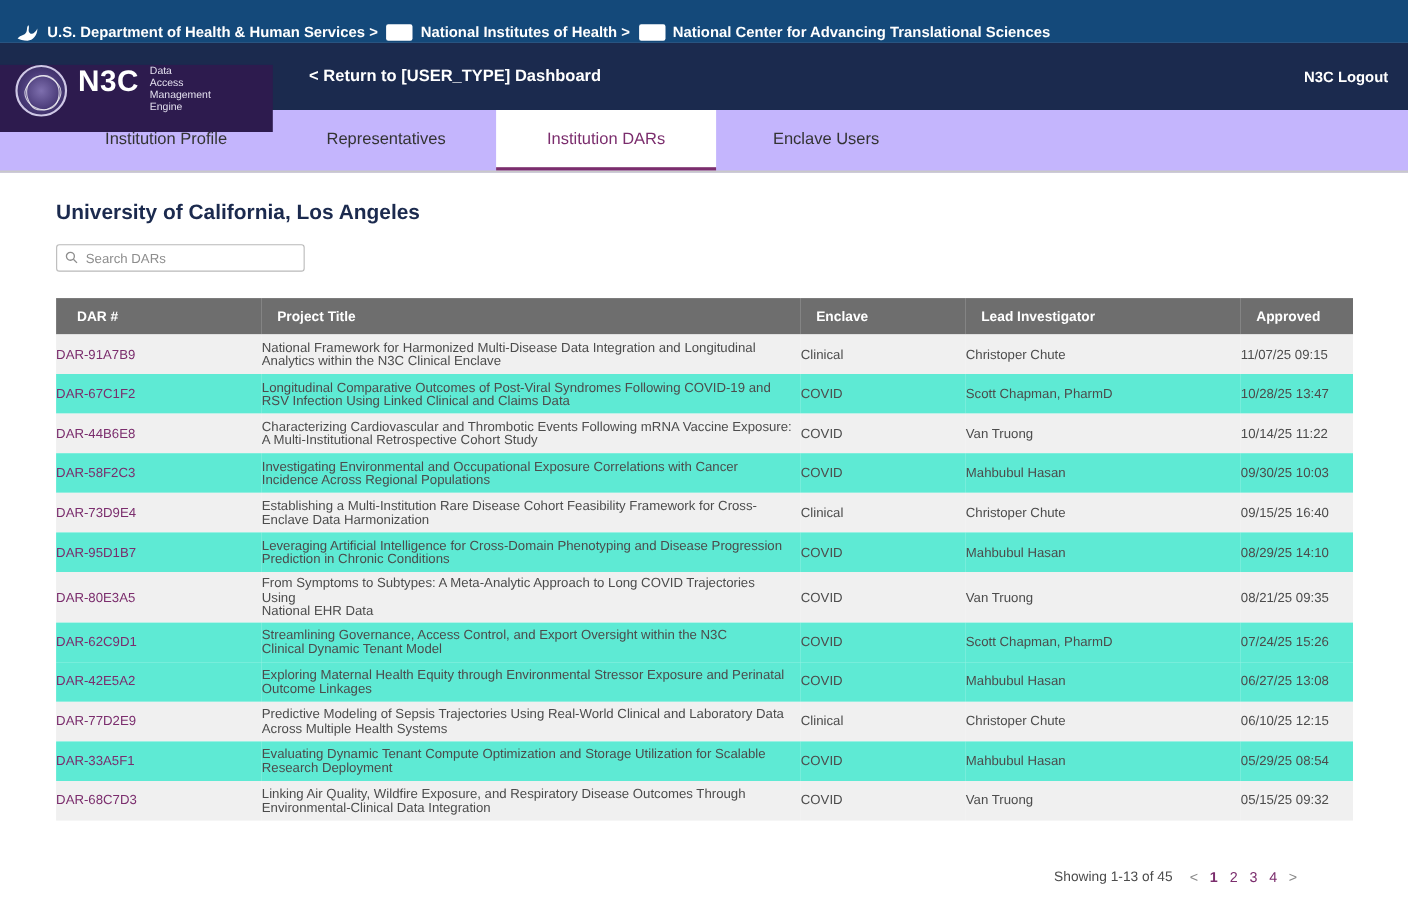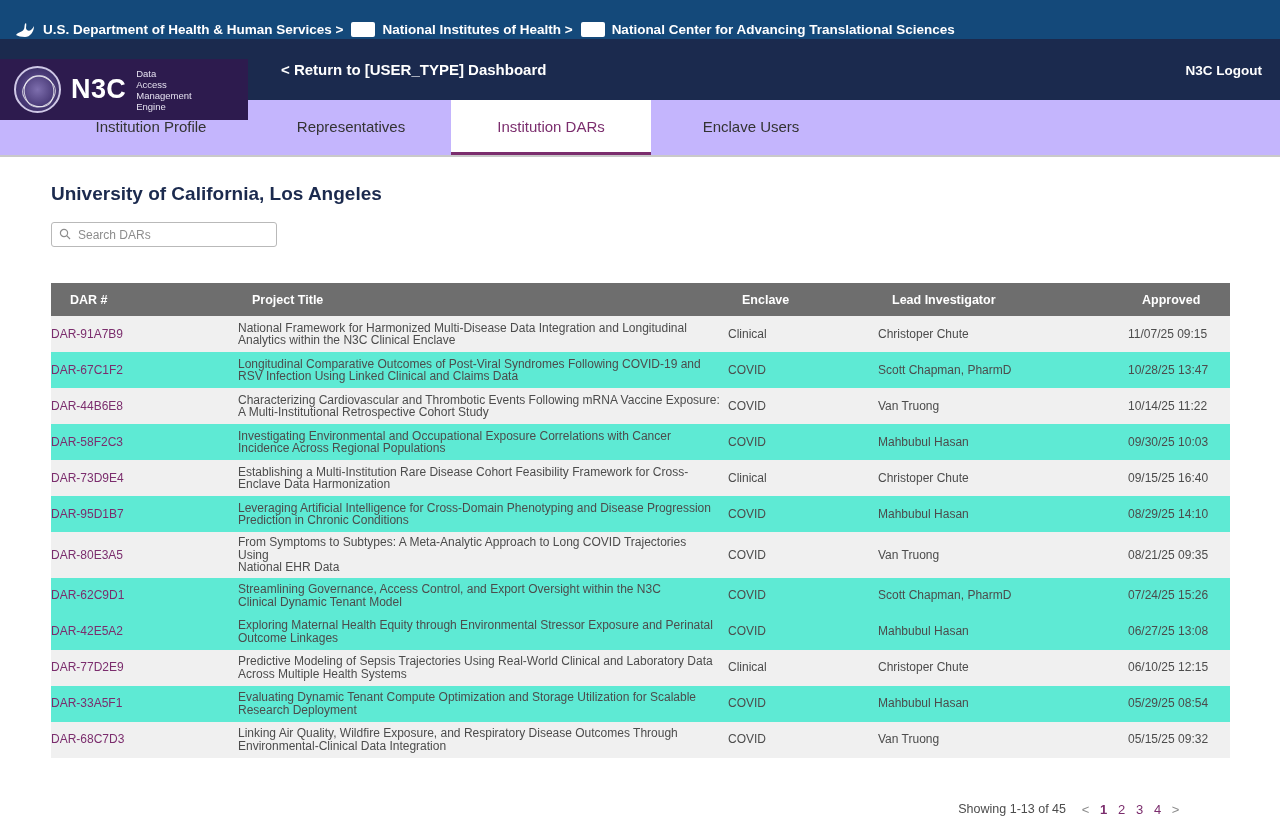--- a/index.html
+++ b/index.html
@@ -46,21 +46,20 @@
     display: flex;
     align-items: center;
     color: #ffffff;
     position: relative;
   }
   .brand-block {
     width: 248px;
     height: 61px;
     background: #2d1b4e;
     display: flex;
-    align-items: center;
     padding-left: 14px;
     gap: 10px;
     margin-top: 40px;
   }
   .brand-seal {
     width: 47px; height: 47px;
     border-radius: 50%;
     background: radial-gradient(circle at 50% 50%, #7e6fae 0%, #4a3b78 55%, #2f2456 100%);
     border: 2px solid #cfc8e6;
     position: relative;
@@ -142,21 +141,21 @@
   }
   .page-title {
     font-size: 19px;
     color: #1b2a4e;
     font-weight: bold;
     margin: 0 0 17px 0;
   }
   .search-wrap {
     position: relative;
     width: 262px;
-    margin-bottom: 36px;
+    margin-bottom: 24px;
   }
   .search-input {
     width: 226px;
     height: 25px;
     border: 1px solid #b9b9b9;
     border-radius: 3px;
     padding: 0 8px 0 26px;
     font-size: 12px;
     color: #444;
     font-family: "Liberation Sans", sans-serif;

